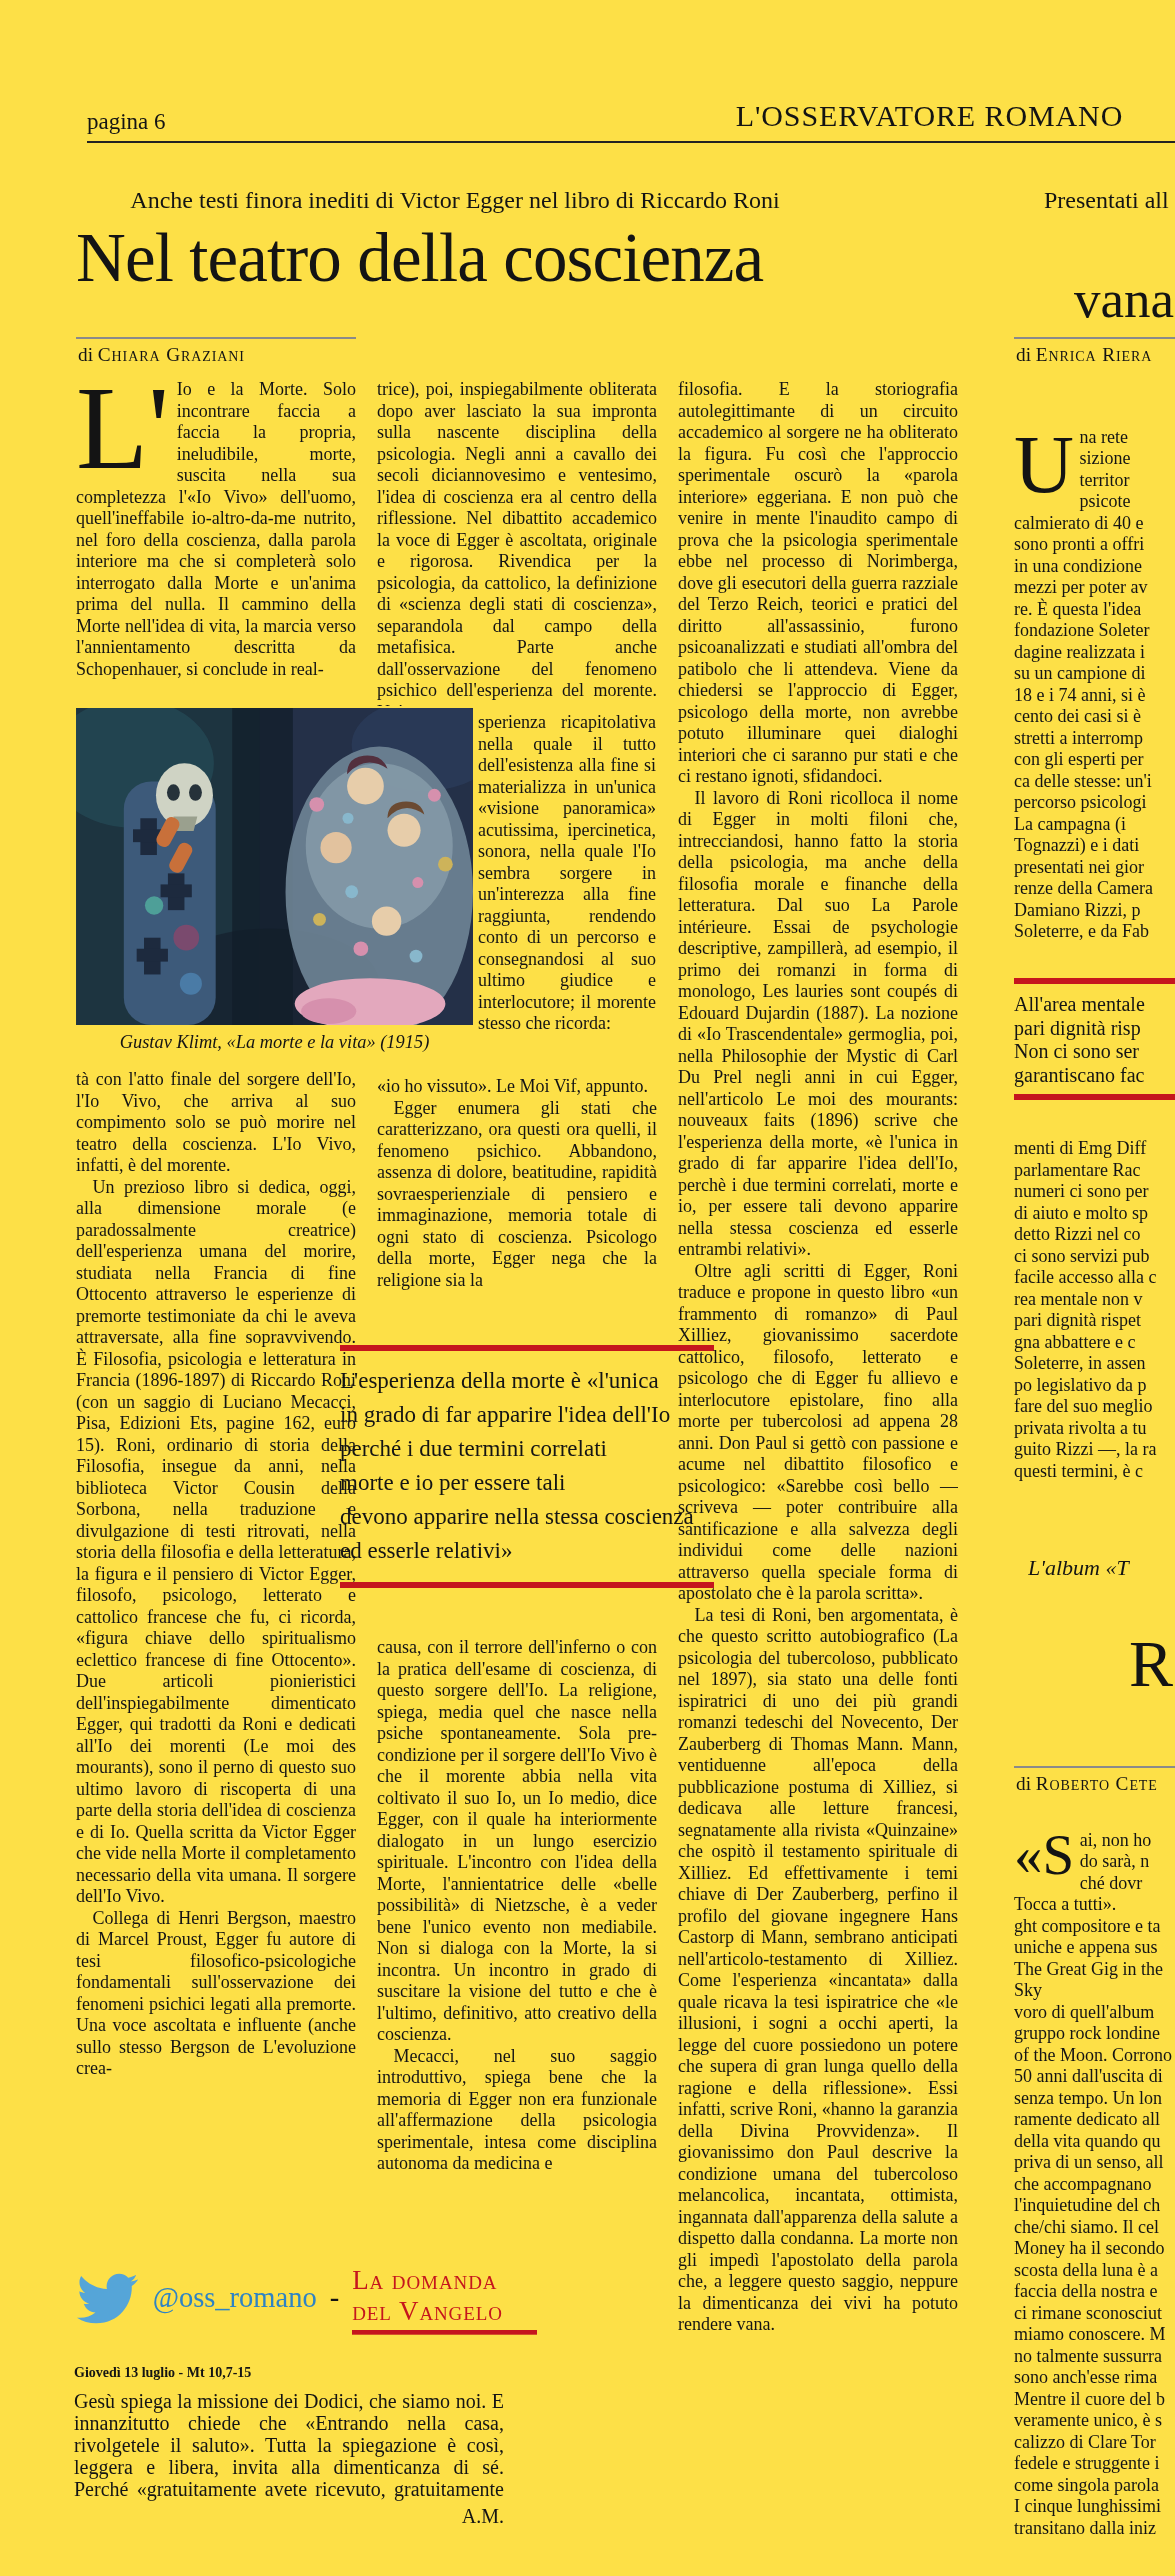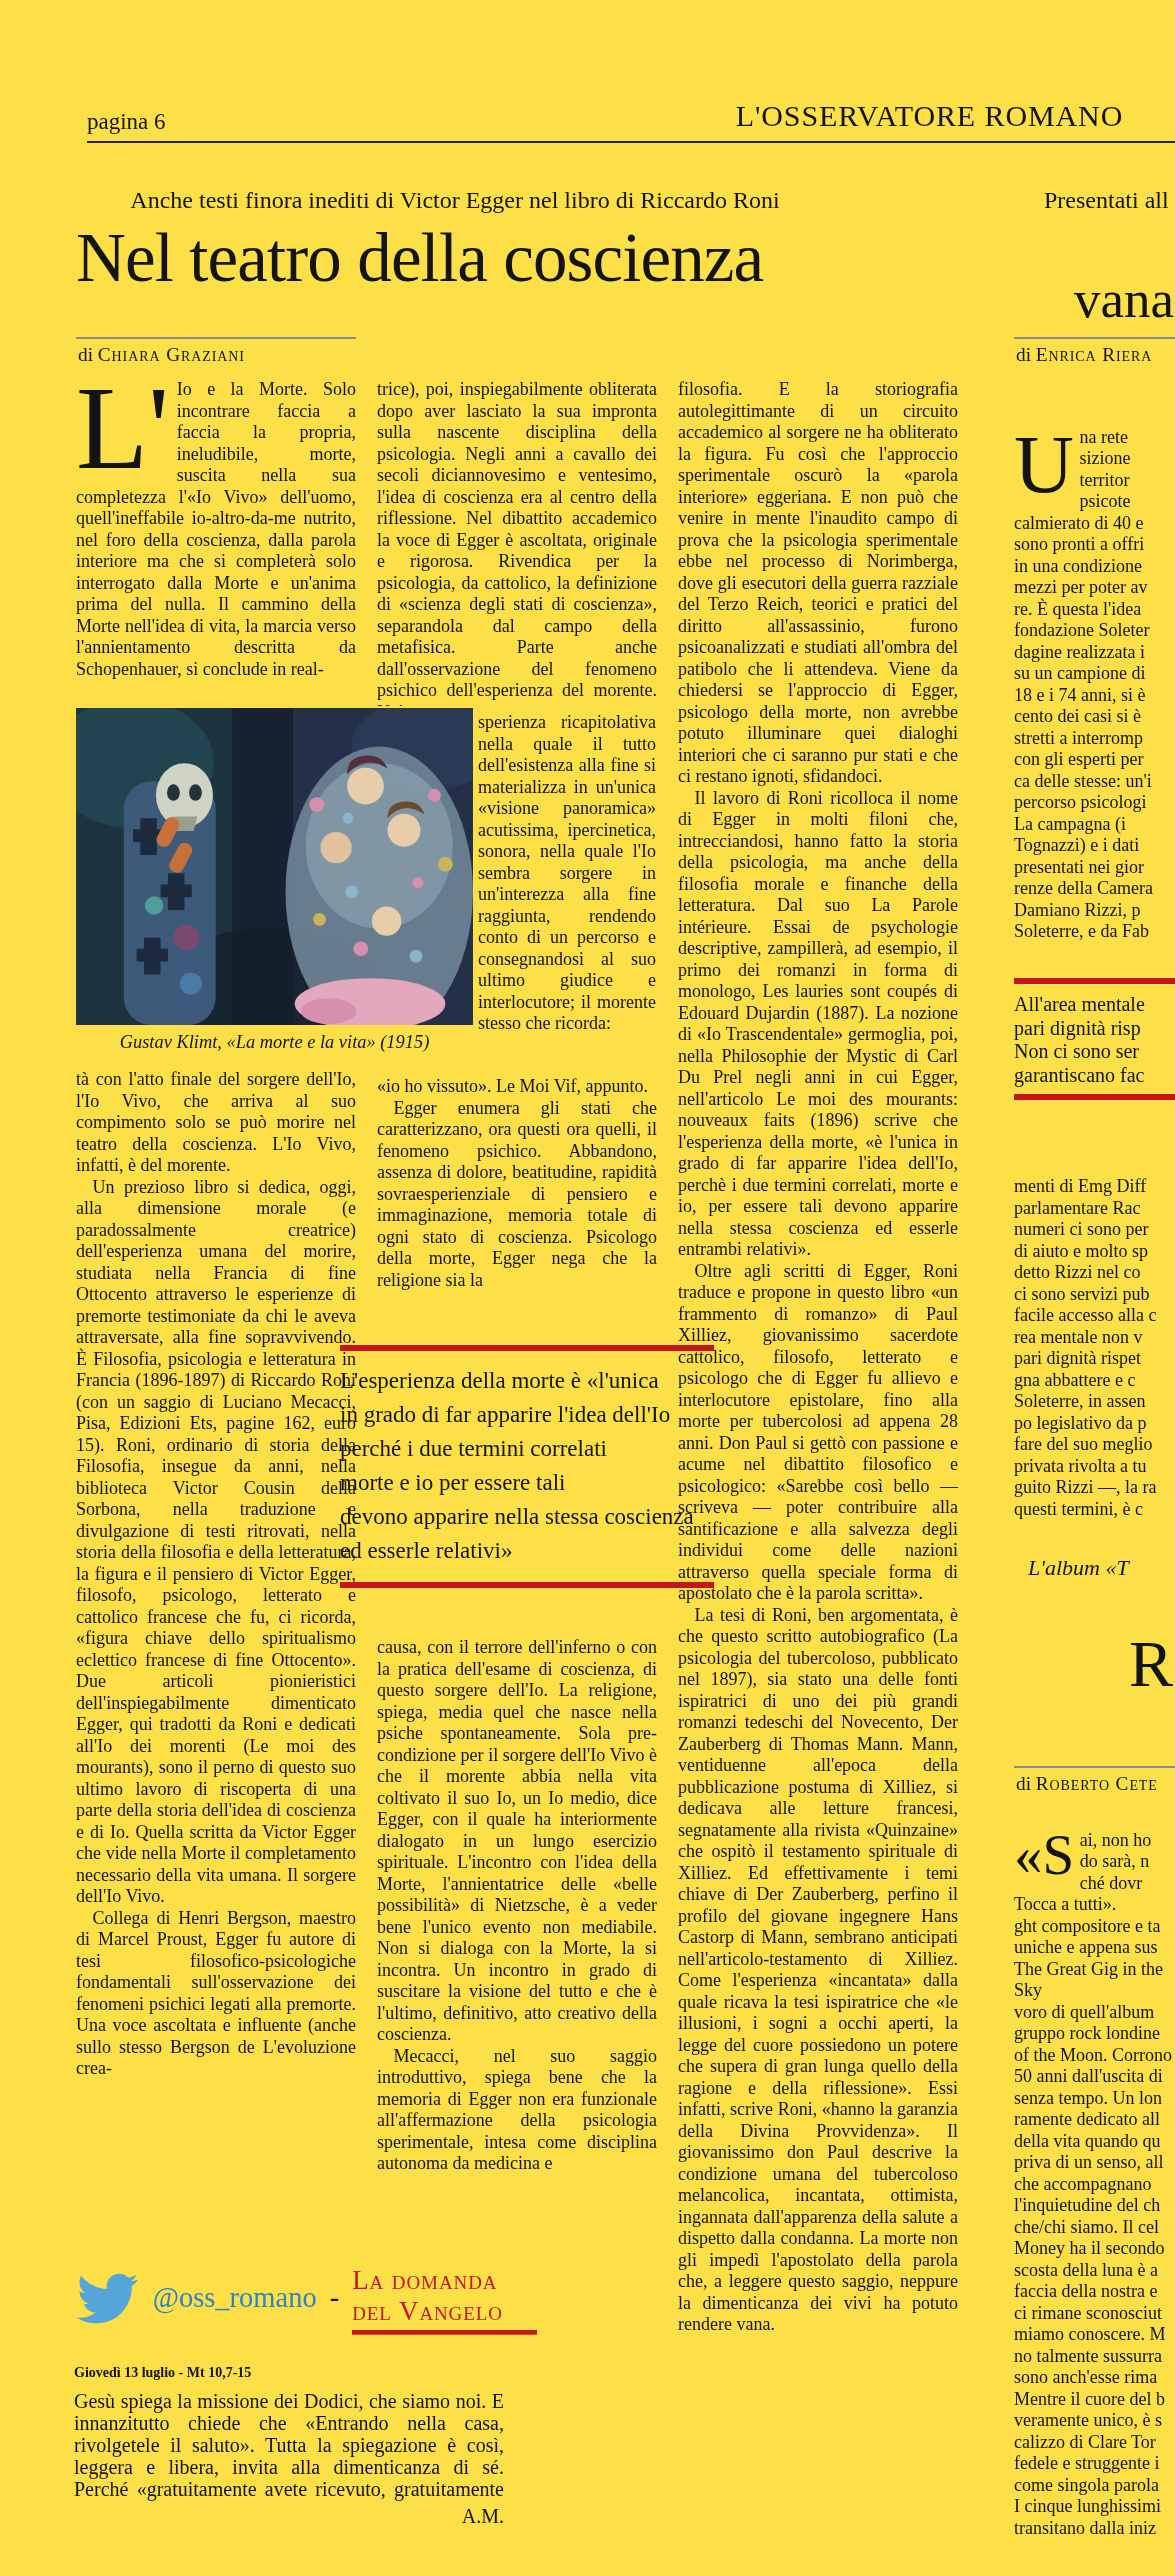--- a/index.html
+++ b/index.html
@@ -174,21 +174,21 @@
 Soleterre, e da Fab</span>
   </div>
 
   <div class="abs" style="left:1014px;top:978px;width:161px;height:5.5px;background:#c5161d;"></div>
   <div class="abs subhead clip" style="left:1014px;top:993px;width:161px;height:97px;">All'area mentale
 pari dignità risp
 Non ci sono ser
 garantiscano fac</div>
   <div class="abs" style="left:1014px;top:1094px;width:161px;height:5.5px;background:#c5161d;"></div>
 
-  <div class="abs frag clip" style="left:1014px;top:1176px;width:161px;height:349px;">menti di Emg Diff
+  <div class="abs frag clip" style="left:1014px;top:1138px;width:161px;height:349px;">menti di Emg Diff
 parlamentare Rac
 numeri ci sono per
 di aiuto e molto sp
 detto Rizzi nel co
 ci sono servizi pub
 facile accesso alla c
 rea mentale non v
 pari dignità rispet
 gna abbattere e c
 Soleterre, in assen

